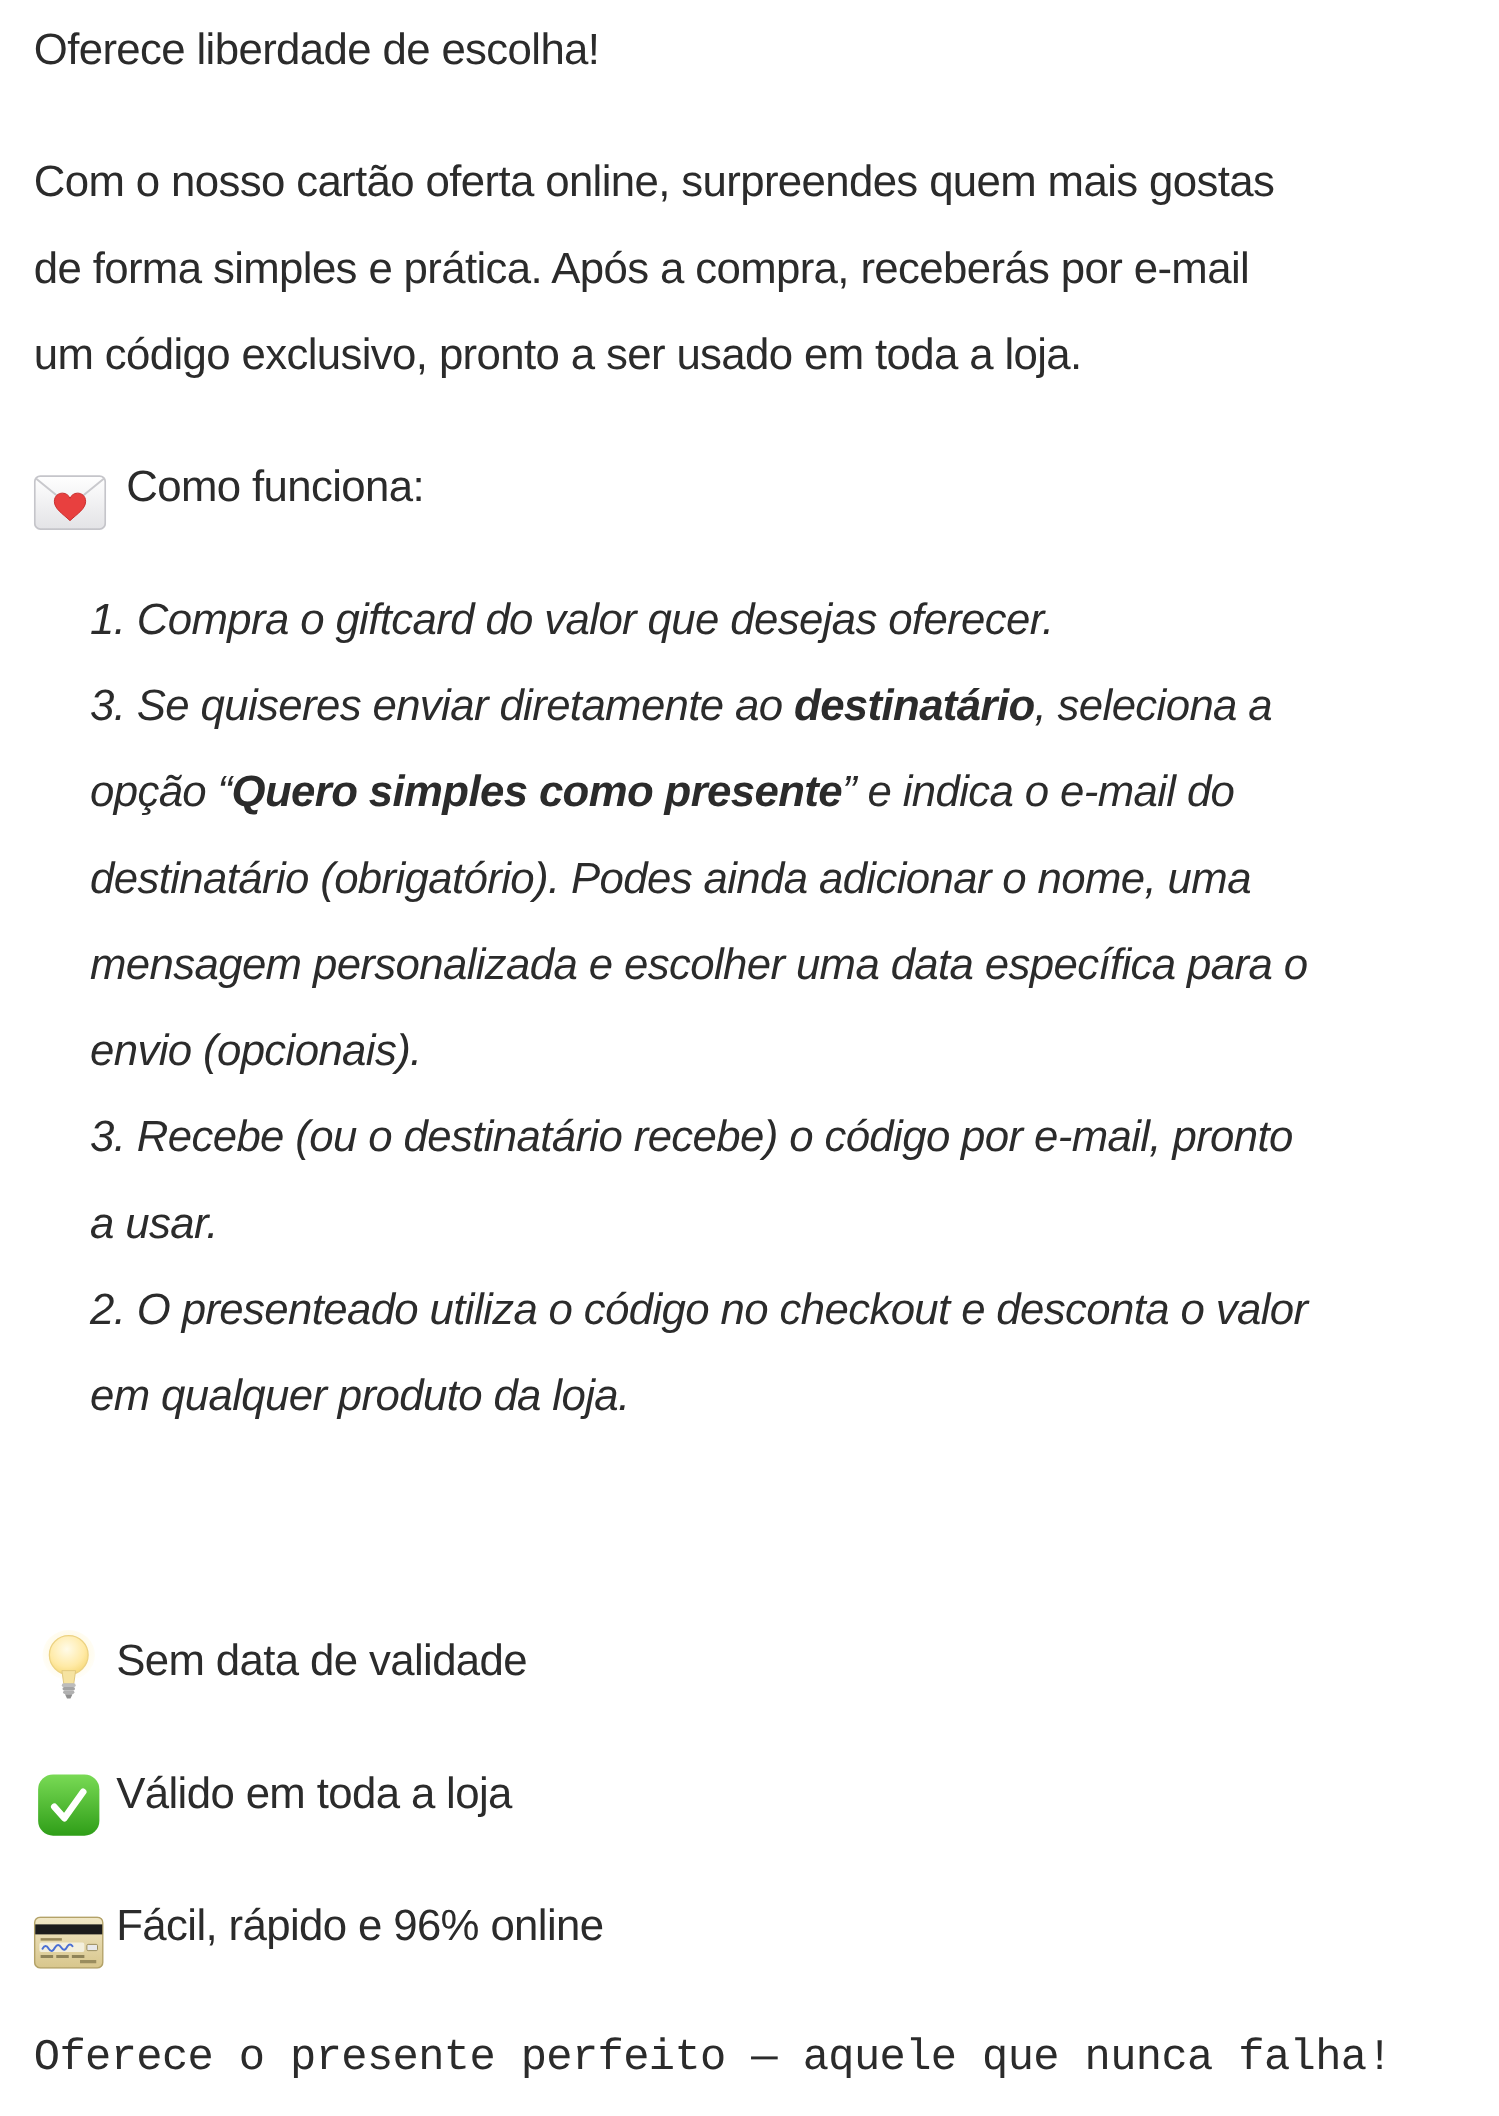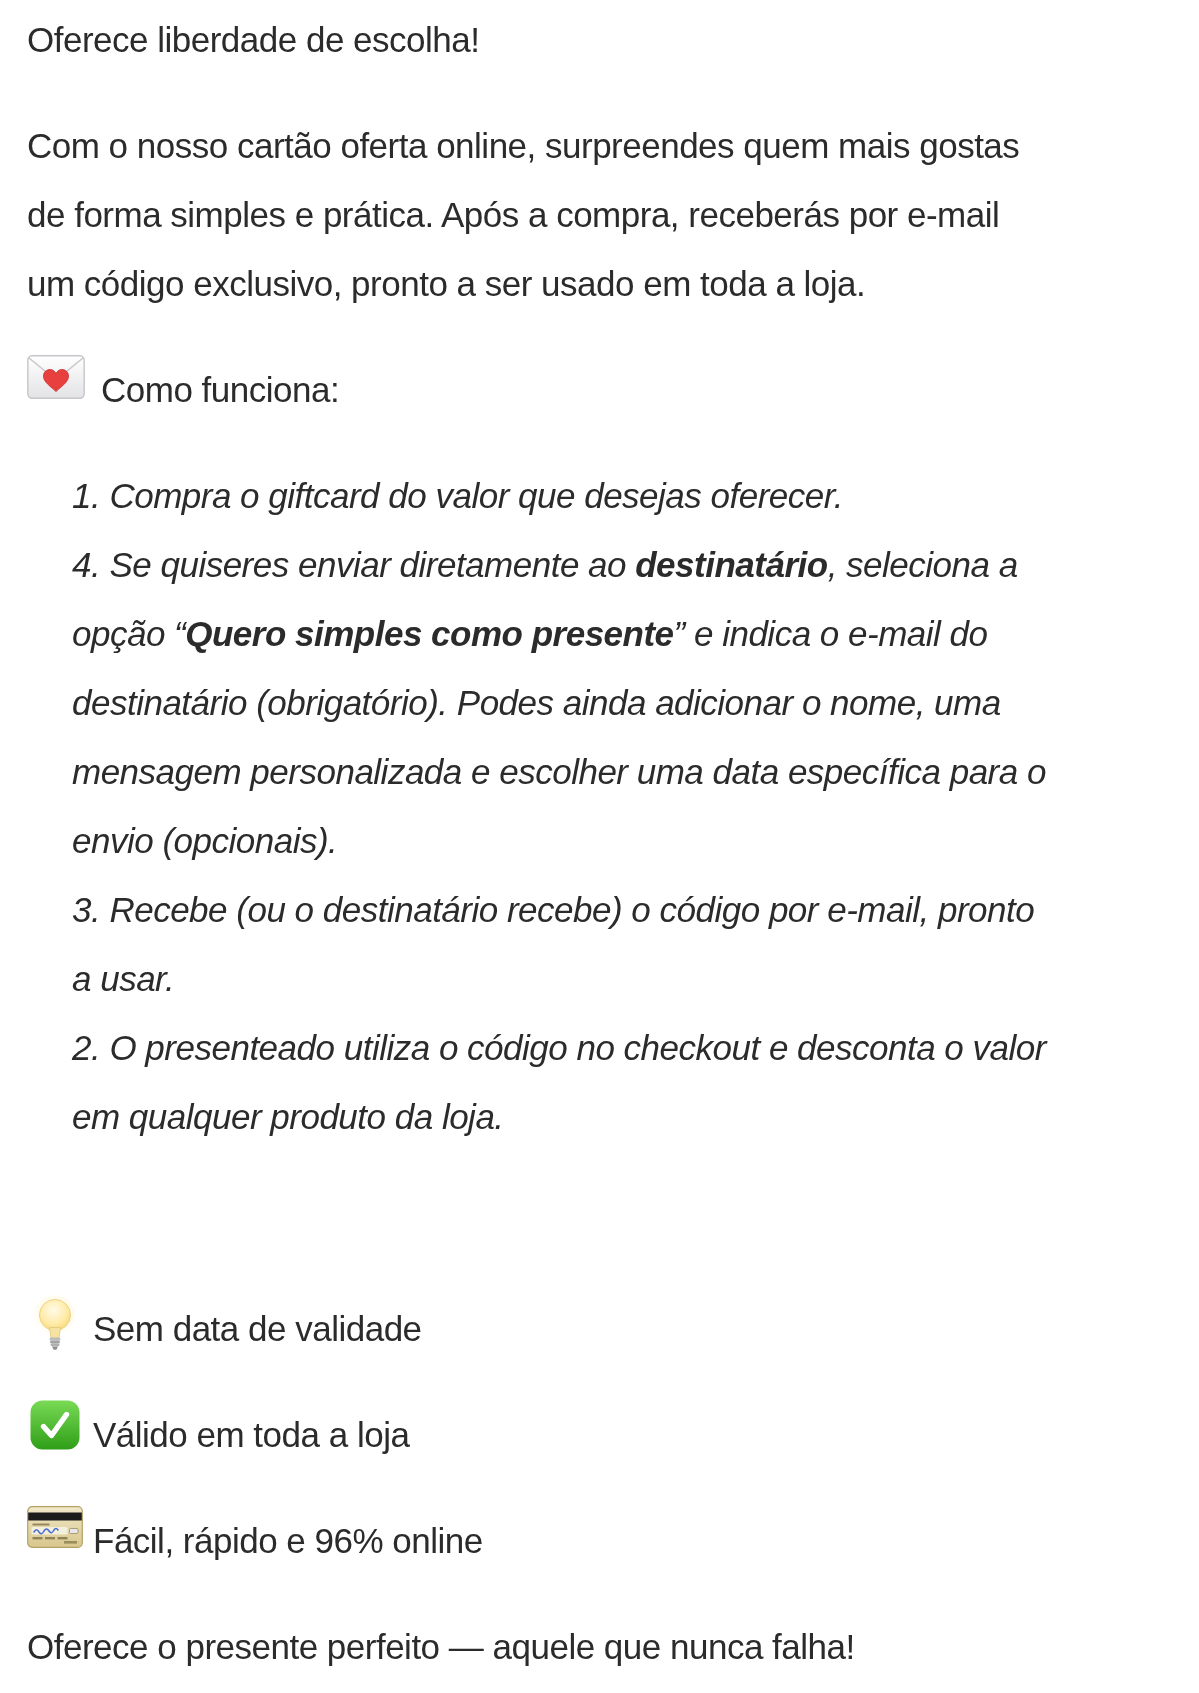--- a/index.html
+++ b/index.html
@@ -18,39 +18,39 @@
     letter-spacing: -0.5px;
     color: #2b2b2b;
   }
   .line {
     margin: 0 0 37px 0;
     white-space: pre-line;
   }
   .row {
     margin: 0 0 37px 0;
     display: flex;
-    align-items: flex-start;
+    align-items: flex-end;
   }
   .steps {
     margin: 0 0 37px 0;
     padding: 0 0 0 45px;
   }
   .step { white-space: pre-line; font-style: italic; }
   .bold { font-weight: 700; }
   .spacer { height: 69px; margin: 0 0 37px 0; }
   .emoji {
     display: flex;
     flex: 0 0 auto;
     width: 56px;
     justify-content: center;
     align-items: center;
   }
   .row .emoji { margin-right: 10px; }
   .row-heading .emoji { width: 58px; margin-right: 16px; }
-  .closing { margin: 0; }
+  .closing { margin: 0; font-family: Liberation Mono, monospace; }
 </style>
 </head>
 <body>
 
 <main class="content">
 
   <p class="line">Oferece liberdade de escolha!</p>
 
   <p class="line">Com o nosso cartão oferta online, surpreendes quem mais gostas
 de forma simples e prática. Após a compra, receberás por e-mail
@@ -68,21 +68,21 @@
           <rect x="0.8" y="0.8" width="56.4" height="42.4" rx="4.5" fill="url(#envG)" stroke="#c5c5ca" stroke-width="1.4"></rect>
           <path d="M2 3 L29 25 M56 3 L29 25" fill="none" stroke="#c9c9cd" stroke-width="1.6" stroke-linecap="round"></path>
           <path d="M29 36.5 C22.5 30.5 16.5 27 16.5 21 C16.5 17 19.5 14.5 23 14.5 C25.8 14.5 28.2 16.3 29 18.8 C29.8 16.3 32.2 14.5 35 14.5 C38.5 14.5 41.5 17 41.5 21 C41.5 27 35.5 30.5 29 36.5 Z" fill="#e8403f" stroke="#c92f2e" stroke-width="0.8"></path>
         </svg>
       </span>
       <span>Como funciona:</span>
     </p>
 
   <div class="steps">
     <div class="step">1. Compra o giftcard do valor que desejas oferecer.</div>
-    <div class="step"><span>4. Se quiseres enviar diretamente ao </span><span class="bold">destinatário</span><span>, seleciona a
+    <div class="step"><span>3. Se quiseres enviar diretamente ao </span><span class="bold">destinatário</span><span>, seleciona a
 opção “</span><span class="bold">Quero simples como presente</span><span>” e indica o e-mail do
 destinatário (obrigatório). Podes ainda adicionar o nome, uma
 mensagem personalizada e escolher uma data específica para o
 envio (opcionais).</span></div>
     <div class="step">3. Recebe (ou o destinatário recebe) o código por e-mail, pronto
 a usar.</div>
     <div class="step">2. O presenteado utiliza o código no checkout e desconta o valor
 em qualquer produto da loja.</div>
   </div>
 

